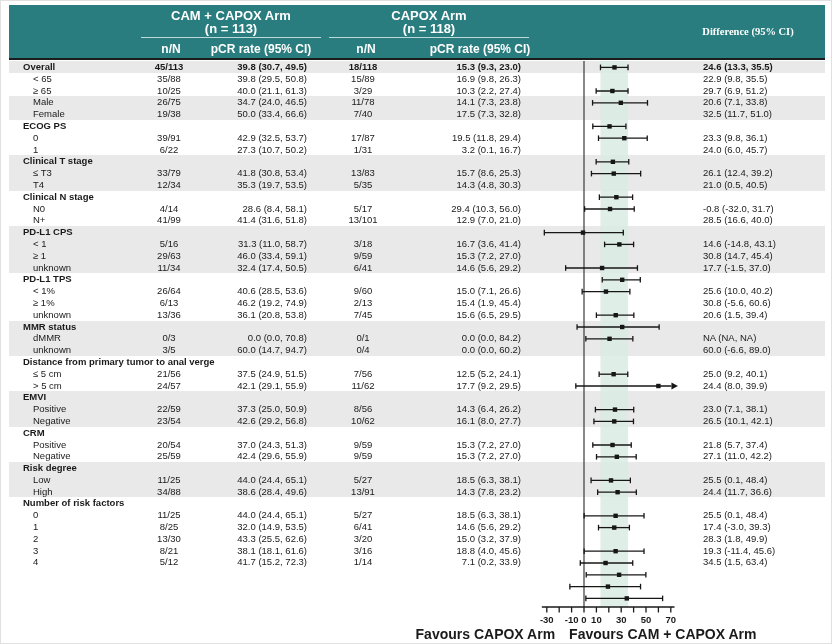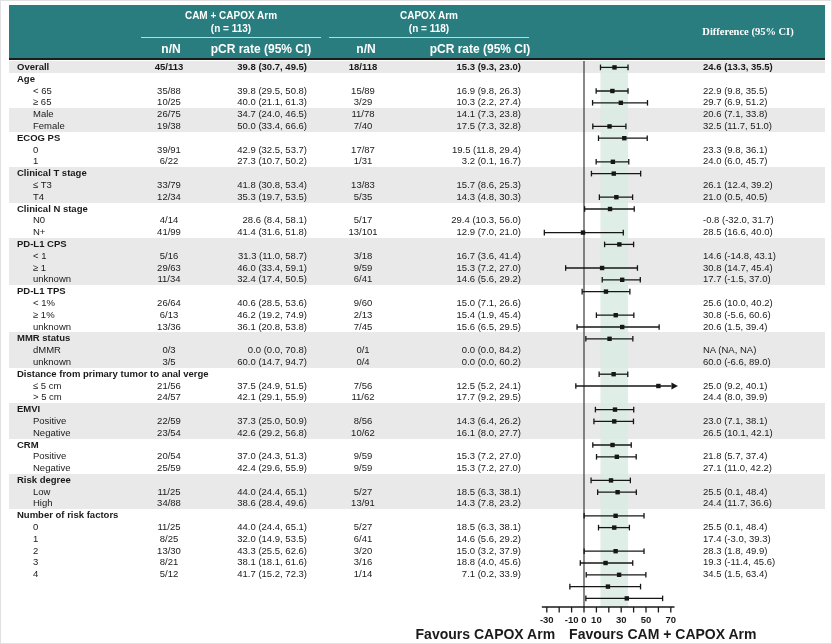--- a/index.html
+++ b/index.html
@@ -1,39 +1,39 @@
 <!DOCTYPE html>
 <html><head>
 <meta charset="utf-8">
 <style>
   html,body{margin:0;padding:0;background:#fff;}
   .fig{position:relative;width:832px;height:644px;background:#ffffff;border:1px solid #e0e0e0;box-sizing:border-box;
        font-family:"Liberation Sans", sans-serif;color:#1a1a1a;overflow:hidden;}
   
   .hdr{position:absolute;left:8px;top:4px;width:816px;height:53px;background:#2a7d7f;color:#ffffff;}
-  .arm-block{position:absolute;top:5px;text-align:center;font-weight:bold;font-size:10px;line-height:12.5px;
+  .arm-block{position:absolute;top:5px;text-align:center;font-weight:bold;font-size:13px;line-height:12.5px;
              padding-bottom:2px;border-bottom:1px solid rgba(255,255,255,0.7);}
   .arm1{left:132px;width:180px;}
   .arm2{left:320px;width:200px;}
   .diff-title{position:absolute;left:664px;top:21px;width:150px;text-align:center;font-weight:bold;font-size:10.5px;font-family:Liberation Serif, serif;}
   .sub{position:absolute;top:37px;font-weight:bold;font-size:12px;text-align:center;white-space:nowrap;}
   .sub-a-nn{left:132px;width:60px;}
   .sub-a-pcr{left:192px;width:120px;}
   .sub-b-nn{left:328px;width:58px;}
   .sub-b-pcr{left:408px;width:126px;}
   .hdr-rule{position:absolute;left:8px;top:57px;width:816px;height:2px;background:#1c1c1c;}
   
   .rows{position:absolute;left:8px;top:60px;width:816px;}
   .row{display:grid;grid-template-columns:130px 60px 112px 24px 56px 140px 152px 142px;
        height:11.8px;align-items:center;font-size:9.5px;line-height:11.8px;}
   .row.shaded{background:#e9e9e9;}
   .row.overall{font-weight:bold;}
   .c{white-space:nowrap;overflow:visible;}
   .c.label{padding-left:24px;}
-  .row.group .c.label, .row.overall .c.label{padding-left:8px;font-weight:bold;}
+  .row.group .c.label, .row.overall .c.label{padding-left:14px;font-weight:bold;}
   .c.a-nn,.c.b-nn{text-align:center;}
   .c.a-pcr{text-align:right;padding-right:4px;}
   .c.b-pcr{text-align:right;padding-right:10px;}
   .c.diff{padding-left:20px;}
   
   .plot-svg{position:absolute;left:515px;top:60px;pointer-events:none;}
   .axis-svg{position:absolute;left:515px;top:602px;pointer-events:none;}
   .axis-svg text{font-family:"Liberation Sans", sans-serif;font-size:9.5px;font-weight:bold;fill:#1a1a1a;}
   .favours{position:absolute;left:420px;top:625px;width:330px;display:flex;justify-content:center;gap:14px;
            font-size:14px;font-weight:bold;white-space:nowrap;}
@@ -63,30 +63,20 @@
   <div class="rows" id="rows">
       <div class="row overall shaded">
         <div class="c label">Overall</div>
         <div class="c a-nn">45/113</div>
         <div class="c a-pcr">39.8 (30.7, 49.5)</div>
         <div class="c sp"></div>
         <div class="c b-nn">18/118</div>
         <div class="c b-pcr">15.3 (9.3, 23.0)</div>
         <div class="c plot"></div>
         <div class="c diff">24.6 (13.3, 35.5)</div>
-      </div>
-      <div class="row group">
-        <div class="c label">Age</div>
-        <div class="c a-nn"></div>
-        <div class="c a-pcr"></div>
-        <div class="c sp"></div>
-        <div class="c b-nn"></div>
-        <div class="c b-pcr"></div>
-        <div class="c plot"></div>
-        <div class="c diff"></div>
       </div>
       <div class="row item">
         <div class="c label">&lt; 65</div>
         <div class="c a-nn">35/88</div>
         <div class="c a-pcr">39.8 (29.5, 50.8)</div>
         <div class="c sp"></div>
         <div class="c b-nn">15/89</div>
         <div class="c b-pcr">16.9 (9.8, 26.3)</div>
         <div class="c plot"></div>
         <div class="c diff">22.9 (9.8, 35.5)</div>

